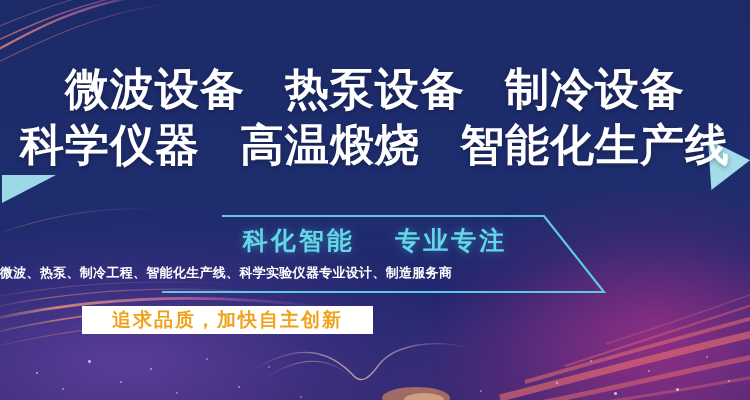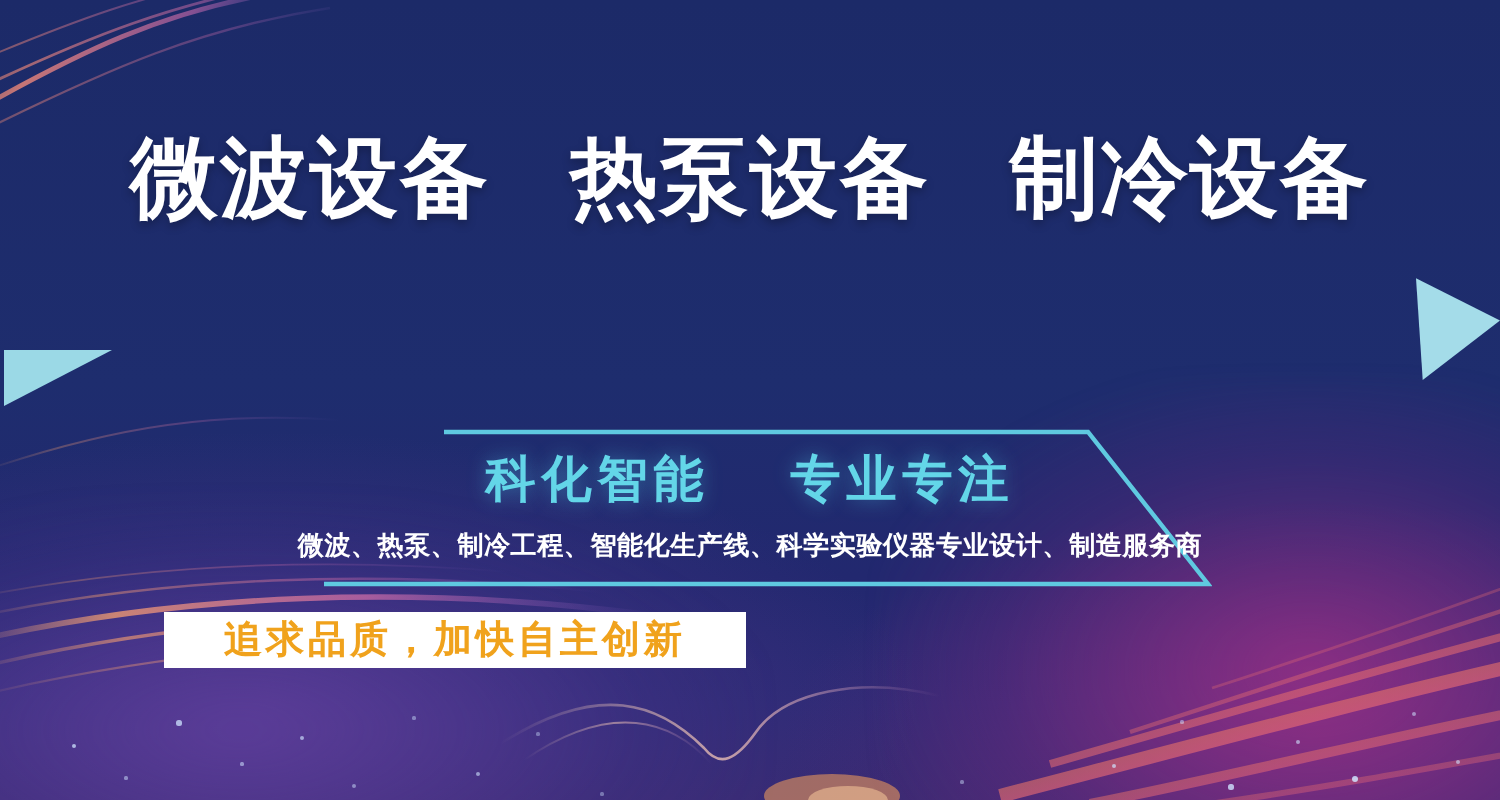--- a/index.html
+++ b/index.html
@@ -112,21 +112,21 @@
     line-height: 32px;
     text-shadow: 0 0 10px rgba(80,200,230,.45);
     white-space: nowrap;
   }
   .sub-main .gap2 { display: inline-block; width: 22px; }
 
   .sub-desc {
     position: absolute;
     left: 0; right: 0;
     top: 264px;
-    text-align: center;
+    text-align: left;
     color: #ffffff;
     font-size: 13px;
     font-weight: bold;
     line-height: 18px;
     letter-spacing: .3px;
     white-space: nowrap;
   }
 
   
   .slogans {
@@ -247,20 +247,27 @@
   <div class="arrow-right"></div>
 
   <div class="headline">
     <span class="hl-line">
       <span>微波设备</span>
       <span class="gap"></span>
       <span>热泵设备</span>
       <span class="gap"></span>
       <span>制冷设备</span>
     </span>
+    <span class="hl-line">
+      <span>科学仪器</span>
+      <span class="gap"></span>
+      <span>高温煅烧</span>
+      <span class="gap"></span>
+      <span>智能化生产线</span>
+    </span>
   </div>
 
   <div class="trapezoid">
     <svg width="446" height="80" viewBox="0 0 446 80" fill="none">
       <path d="M62 2 L384 2 L444 78 L2 78" stroke="#5fc9e0" stroke-width="2.2" fill="none" stroke-linejoin="miter"></path>
     </svg>
   </div>
 
   <div class="sub-main">
     <span>科化智能</span>

